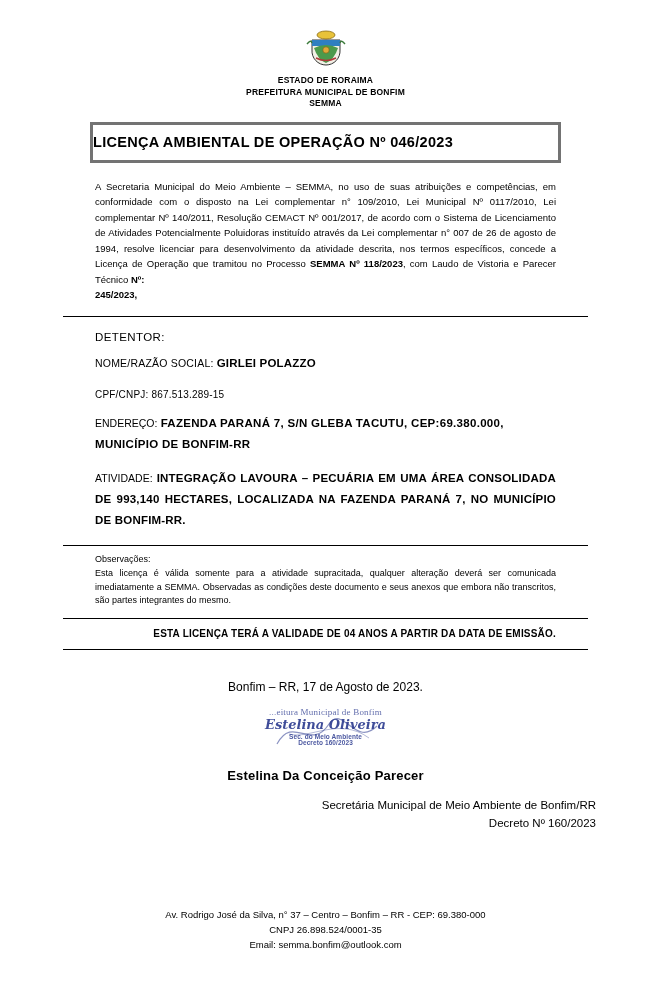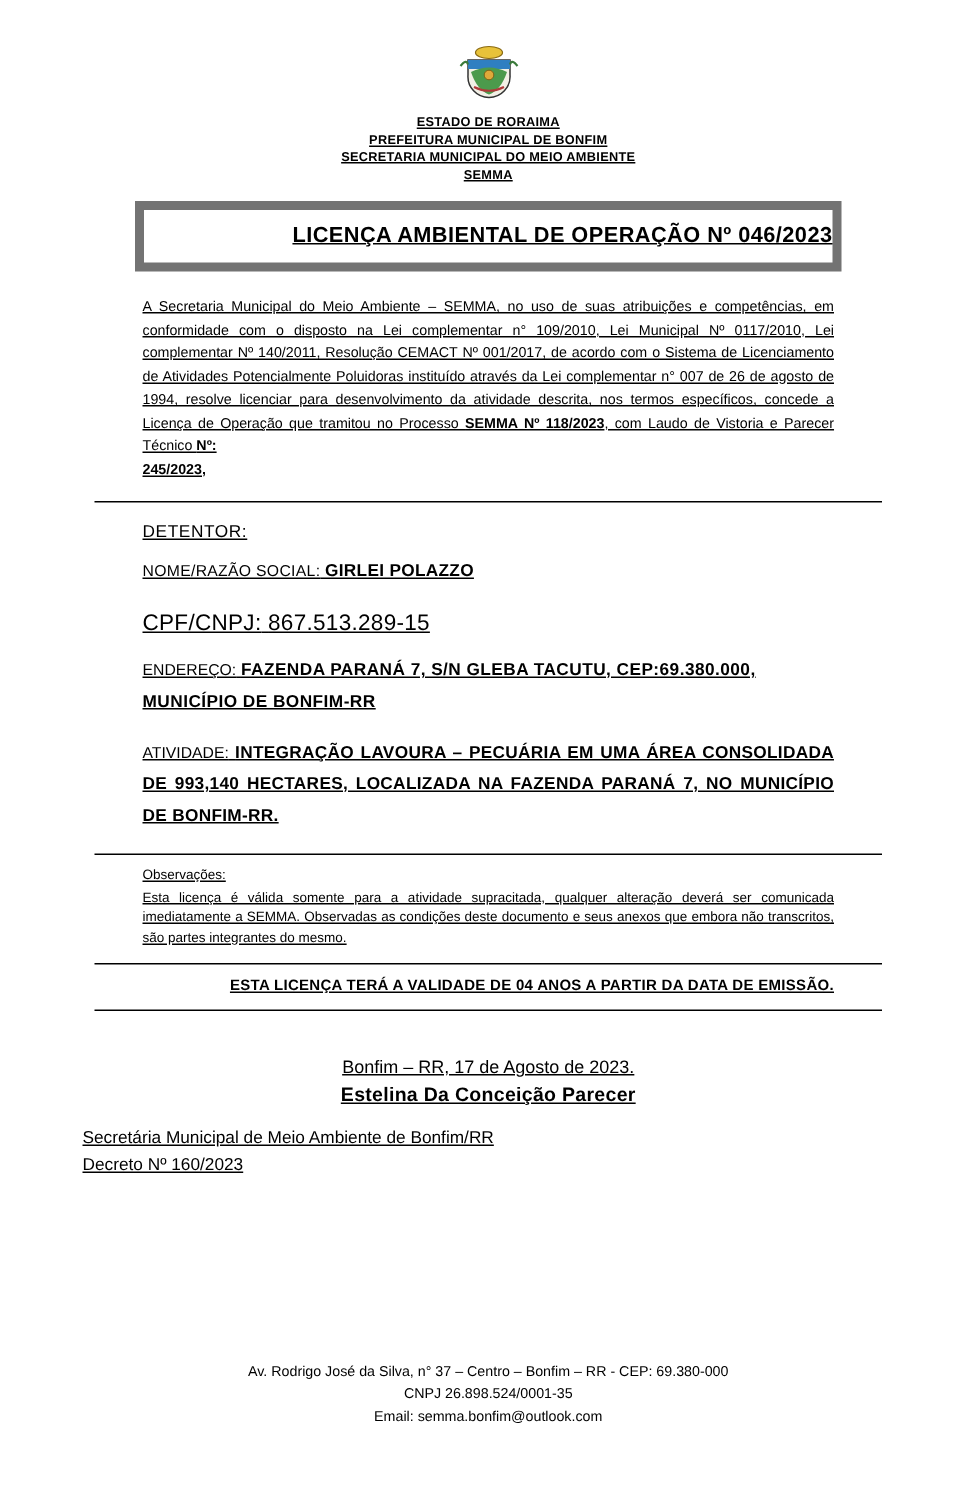--- a/index.html
+++ b/index.html
@@ -14,21 +14,20 @@
     color: #000000;
     position: relative;
     overflow: hidden;
   }
   .page {
     position: relative;
     width: 651px;
     height: 1000px;
     box-sizing: border-box;
     padding: 0 55px;
-    text-decoration: underline;
   }
   
   .crest-wrap {
     text-align: center;
     padding-top: 28px;
   }
   .crest {
     display: inline-block;
     width: 42px;
     height: 40px;
@@ -39,22 +38,22 @@
     text-align: center;
     font-size: 8.5px;
     font-weight: bold;
     line-height: 11.5px;
     letter-spacing: 0.2px;
     margin-top: 3px;
   }
   
   .title-box {
     margin: 12px 35px 0 35px;
-    border: 6px solid #737373;
-    text-align: right;
+    border: 3px solid #737373;
+    text-align: left;
     padding: 9px 0 10px 0;
   }
   .title-box .title-text {
     font-size: 14.5px;
     font-weight: bold;
     letter-spacing: 0.3px;
   }
   
   .intro {
     margin: 16px 40px 0 40px;
@@ -85,21 +84,21 @@
   }
   .det-row {
     font-size: 10.5px;
     margin-bottom: 13px;
     letter-spacing: 0.2px;
   }
   .det-row .val-bold {
     font-weight: bold;
     font-size: 11.5px;
   }
-  .det-row.cpf { font-size: 15px; margin-top: 20px; }
+  .det-row.cpf { font-size: 10px; margin-top: 20px; }
   .end-block {
     font-size: 11.5px;
     margin-bottom: 13px;
     line-height: 21px;
   }
   .end-block .lab { font-size: 10.5px; }
   .end-block .val { font-weight: bold; letter-spacing: 0.3px; }
   .ativ-block {
     font-size: 11.5px;
     line-height: 21px;
@@ -180,21 +179,21 @@
   }
   
   .signer-name {
     text-align: center;
     font-size: 13px;
     font-weight: bold;
     margin-top: 4px;
     letter-spacing: 0.2px;
   }
   .signer-role {
-    text-align: left;
+    text-align: right;
     font-size: 11.5px;
     margin-top: 13px;
     line-height: 18px;
   }
   
   .footer {
     position: absolute;
     left: 0;
     right: 0;
     bottom: 48px;
@@ -219,21 +218,20 @@
         <path d="M11 30 q10 5 20 0" stroke="#b03a3a" stroke-width="1.4" fill="none"></path>
         <path d="M2 16 q4 -5 5 -1" stroke="#3b7a3b" stroke-width="1.4" fill="none"></path>
         <path d="M40 16 q-4 -5 -5 -1" stroke="#3b7a3b" stroke-width="1.4" fill="none"></path>
       </svg>
     </span>
   </div>
 
   <div class="header-lines">
     <div>ESTADO DE RORAIMA</div>
     <div>PREFEITURA MUNICIPAL DE BONFIM</div>
-    <div>SECRETARIA MUNICIPAL DO MEIO AMBIENTE</div>
     <div>SEMMA</div>
   </div>
 
   <div class="title-box">
     <div class="title-text">LICENÇA AMBIENTAL DE OPERAÇÃO Nº 046/2023</div>
   </div>
 
   <div class="intro">
     <span>A Secretaria Municipal do Meio Ambiente – SEMMA, no uso de suas atribuições e competências, em conformidade com o disposto na Lei complementar n° 109/2010, Lei Municipal Nº 0117/2010, Lei complementar Nº 140/2011, Resolução CEMACT Nº 001/2017, de acordo com o Sistema de Licenciamento de Atividades Potencialmente Poluidoras instituído através da Lei complementar n° 007 de 26 de agosto de 1994, resolve licenciar para desenvolvimento da atividade descrita, nos termos específicos, concede a Licença de Operação que tramitou no Processo </span><b>SEMMA Nº 118/2023</b><span>, com Laudo de Vistoria e Parecer Técnico </span><b>Nº:</b>
     <span class="lastline"><b>245/2023,</b></span>
@@ -273,20 +271,32 @@
   </div>
 
   <hr class="hr hr-obs">
 
   <div class="validade">ESTA LICENÇA TERÁ A VALIDADE DE 04 ANOS A PARTIR DA DATA DE EMISSÃO.</div>
 
   <hr class="hr hr-val">
 
   <div class="localdata">Bonfim – RR, 17 de Agosto de 2023.</div>
 
+  <div class="stamp-wrap">
+    <span class="stamp">
+      <svg class="scribble" viewBox="0 0 160 52" xmlns="http://www.w3.org/2000/svg">
+        <path d="M18 40 C 34 10, 52 48, 70 20 C 84 0, 96 44, 118 22" stroke="#2b3a8f" stroke-width="1.2" fill="none" opacity="0.55"></path>
+        <path d="M30 30 C 50 36, 80 12, 110 34" stroke="#2b3a8f" stroke-width="0.9" fill="none" opacity="0.4"></path>
+      </svg>
+      <div class="s1">...eitura Municipal de Bonfim</div>
+      <div class="s2">Estelina Oliveira</div>
+      <div class="s3">Sec. do Meio Ambiente</div>
+      <div class="s4">Decreto 160/2023</div>
+    </span>
+  </div>
 
   <div class="signer-name">Estelina Da Conceição Parecer</div>
   <div class="signer-role">
     <div>Secretária Municipal de Meio Ambiente de Bonfim/RR</div>
     <div>Decreto Nº 160/2023</div>
   </div>
 
   <div class="footer">
     <div>Av. Rodrigo José da Silva, n° 37 – Centro – Bonfim – RR - CEP: 69.380-000</div>
     <div>CNPJ 26.898.524/0001-35</div>

